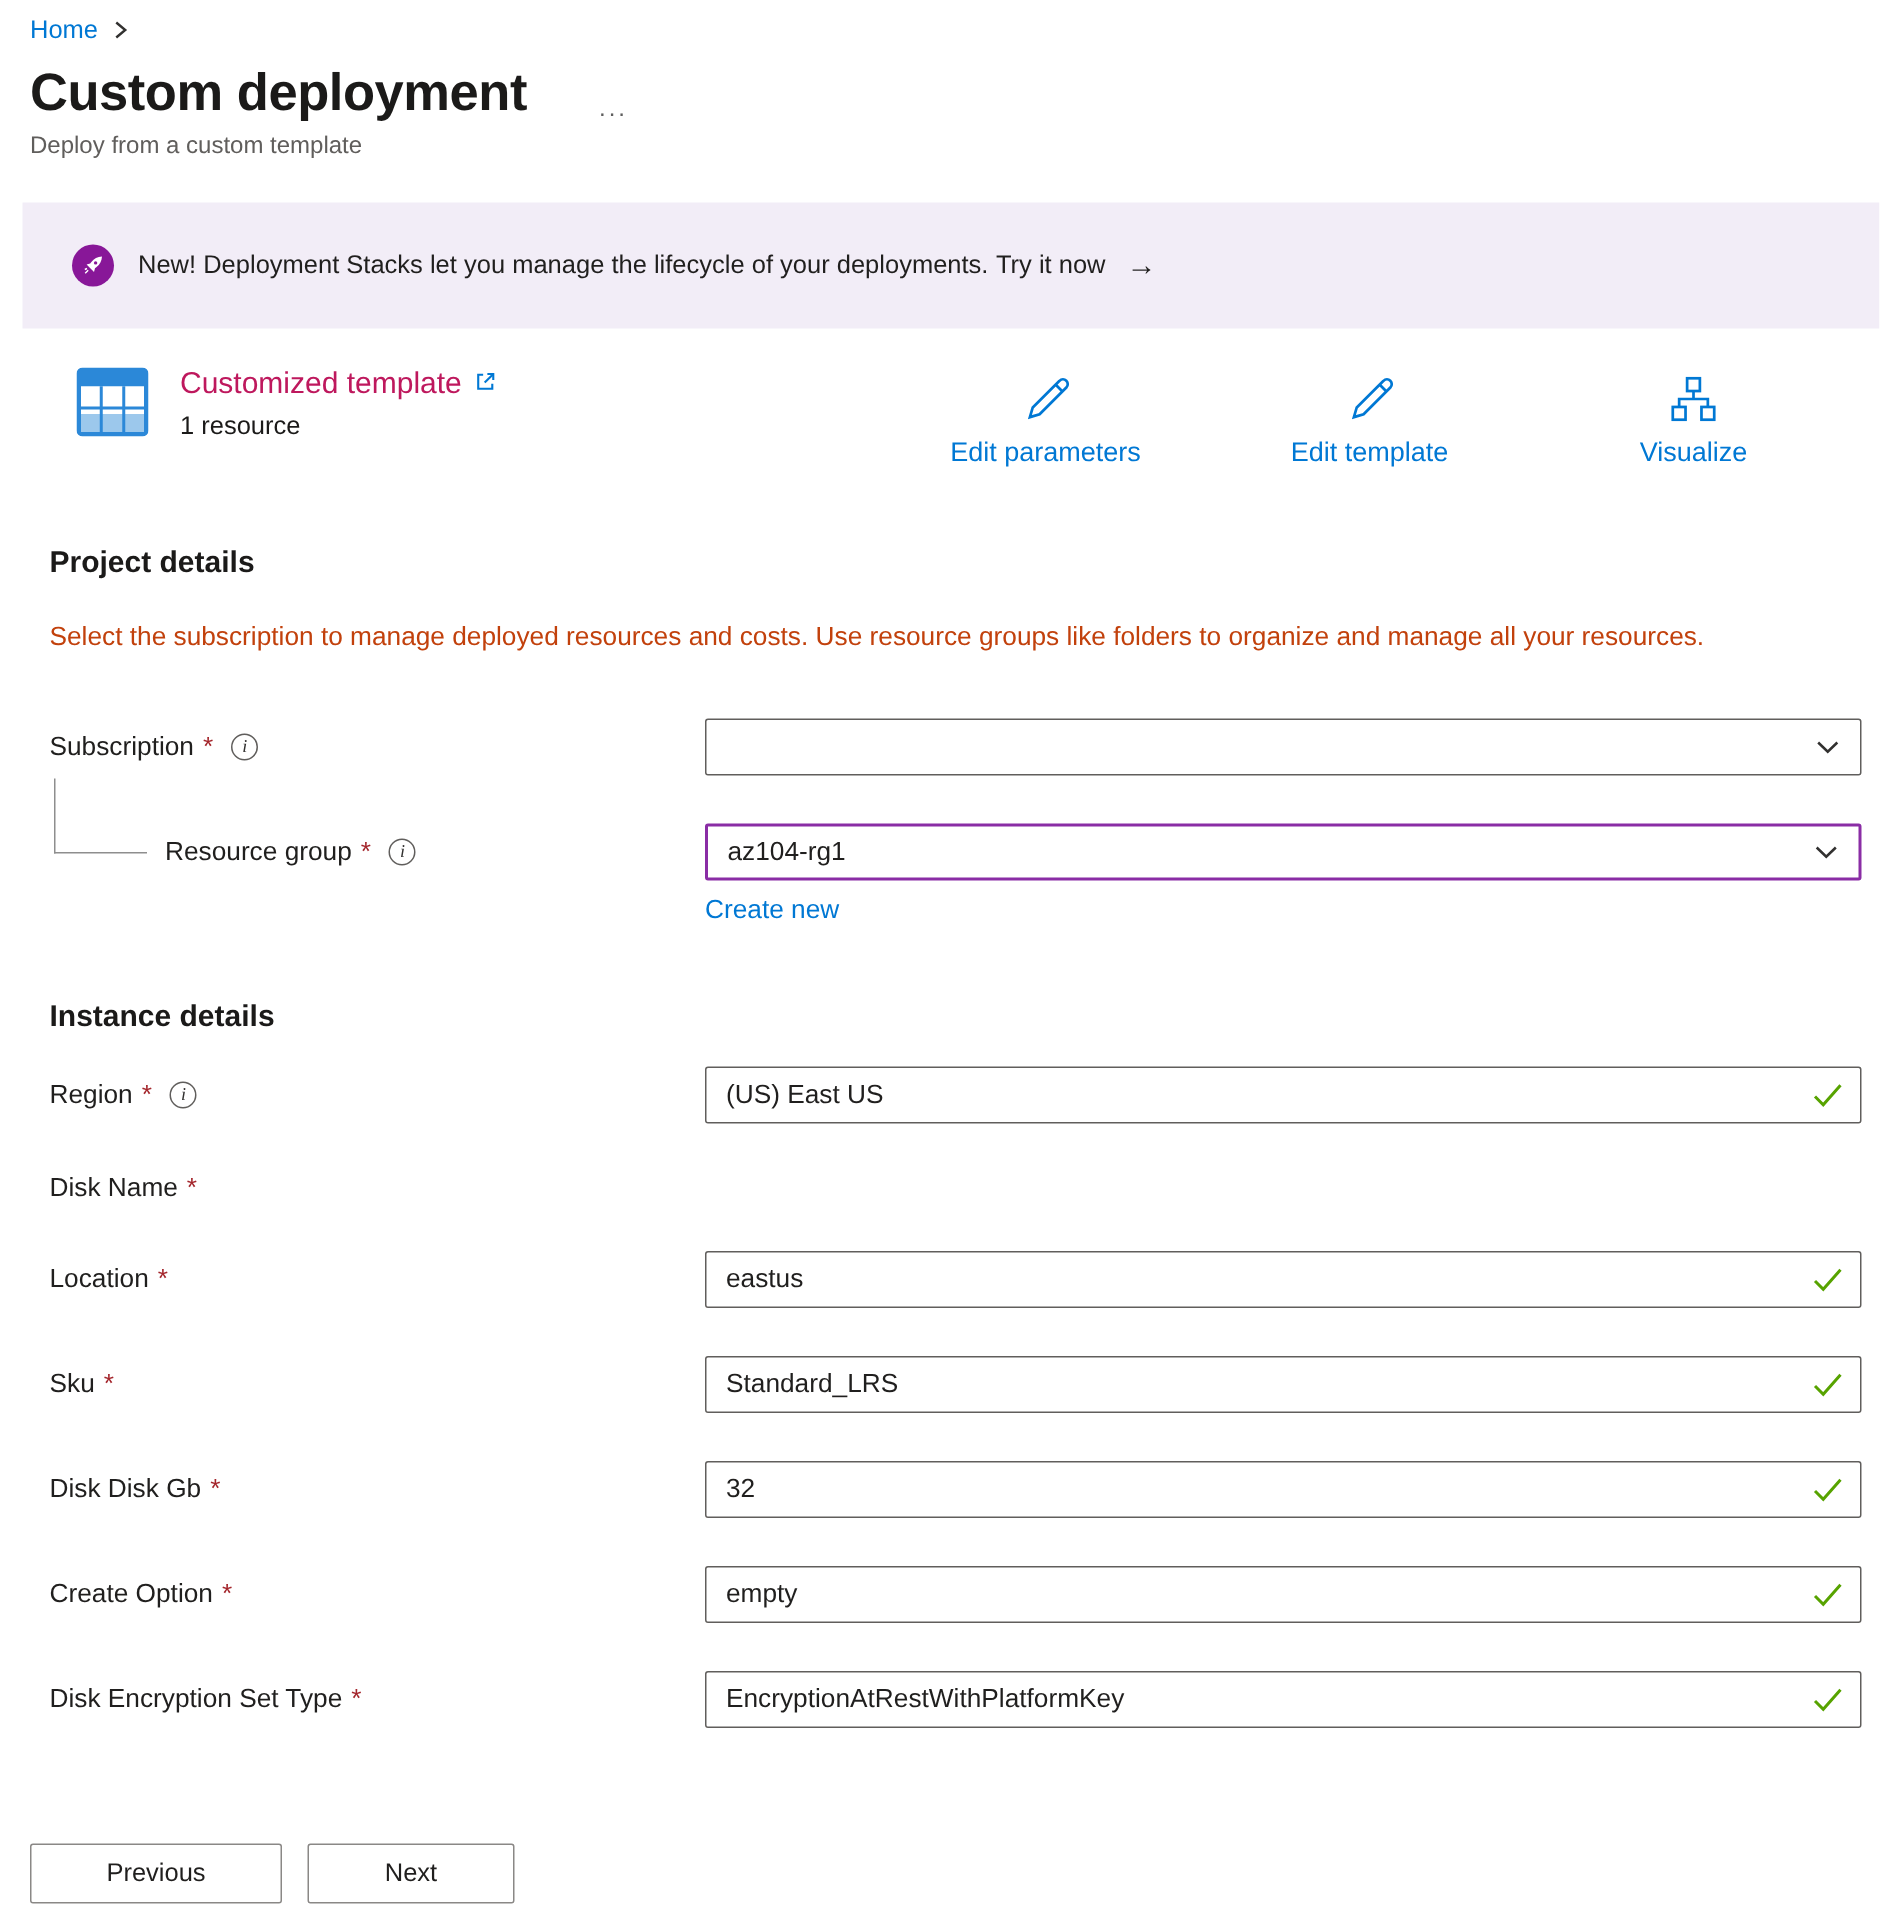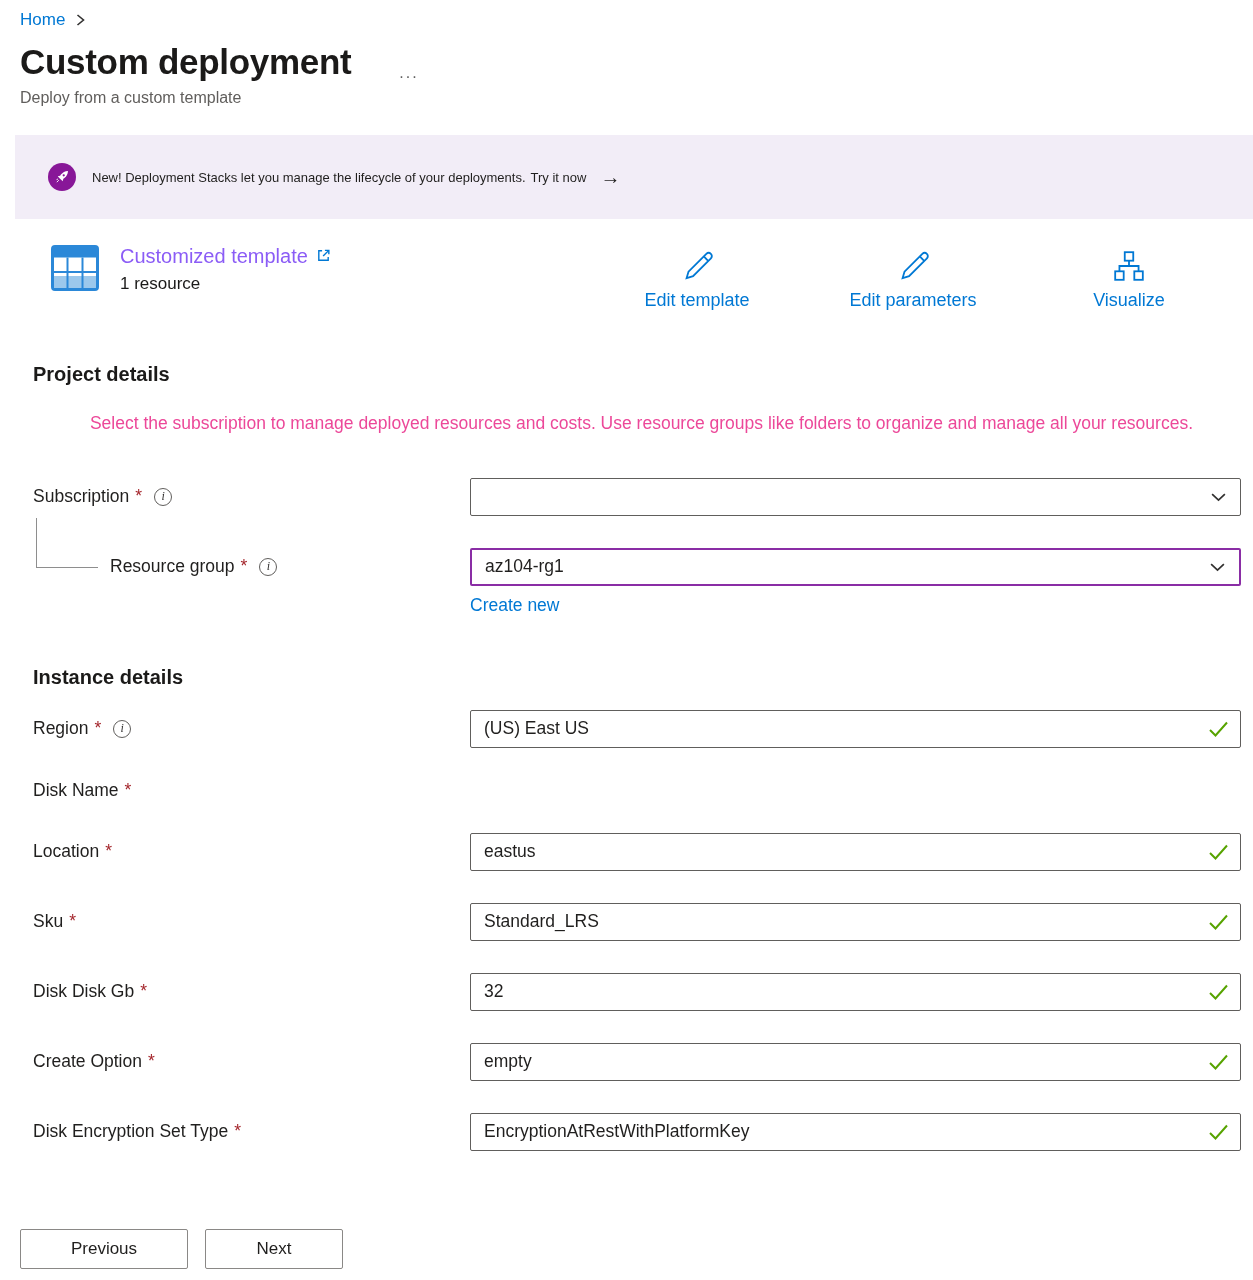--- a/index.html
+++ b/index.html
@@ -15,36 +15,36 @@
   
   .title-row { margin:12px 0 0 20px; display:flex; align-items:flex-end; gap:48px; }
   .page-title { font-size:35px; font-weight:700; color:#1b1a19; letter-spacing:-0.3px; }
   .more-button { margin-top:16px; color:#5f5f5f; font-size:16px; letter-spacing:2px; cursor:pointer; }
   .subtitle { margin:7px 0 0 20px; font-size:16px; color:#605e5c; }
   
   .banner { margin:28px 0 0 15px; width:1238px; height:84px; background:#f2edf7;
             display:flex; align-items:center; padding:0 20px 0 33px; }
   .rocket-circle { width:28px; height:28px; border-radius:50%; background:#881798; flex:none;
                    display:flex; align-items:center; justify-content:center; }
-  .banner-text { margin-left:16px; font-size:13px; color:#201f1e; }
+  .banner-text { margin-left:16px; font-size:17px; color:#201f1e; }
   .banner-link { margin-left:5px; cursor:pointer; }
   .banner-arrow { margin-left:14px; font-size:20px; color:#201f1e; cursor:pointer; }
   
   .template-row { margin:26px 49px 0 51px; display:flex; justify-content:space-between; align-items:flex-start; }
   .template-left { display:flex; gap:21px; }
   .template-icon svg { display:block; }
-  .template-link-line { display:flex; align-items:center; gap:8px; font-size:20px; color:#8b5cf6; cursor:pointer; }
+  .template-link-line { display:flex; align-items:center; gap:8px; font-size:20px; color:#be185d; cursor:pointer; }
   .template-resources { margin-top:6px; font-size:17px; color:#1b1a19; }
   .template-actions { display:flex; gap:66px; margin-top:4px; }
   .action { width:150px; display:flex; flex-direction:column; align-items:center; color:#0078d4; cursor:pointer; }
   .action-label { margin-top:3px; font-size:18px; }
   
   .section-heading { margin:52px 0 0 33px; font-size:20px; font-weight:700; color:#1b1a19; }
   .section-heading.instance { margin-top:50px; }
-  .section-desc { margin:22px 60px 0 33px; font-size:17.5px; line-height:1.8; color:#ec4899;text-align:right; }
+  .section-desc { margin:22px 60px 0 33px; font-size:17.5px; line-height:1.8; color:#c2410c; }
   
   .field-row { margin:0 12px 0 33px; display:flex; align-items:center; position:relative; }
   .field-label { width:437px; flex:none; display:flex; align-items:center; font-size:17.5px; color:#201f1e; }
   .req { color:#a4262c; margin-left:6px; font-size:17.5px; }
   .info-icon { margin-left:12px; width:18px; height:18px; border:1px solid #605e5c; border-radius:50%;
                display:inline-flex; align-items:center; justify-content:center; flex:none;
                font-family:"Liberation Serif",serif; font-style:italic; font-size:12px; color:#323130; cursor:pointer; }
   .input-box { flex:1; height:38px; border:1px solid #605e5c; border-radius:2px; background:#fff;
                position:relative; display:flex; align-items:center; padding:0 44px 0 13px;
                font-size:17.5px; color:#201f1e; }
@@ -130,30 +130,30 @@
     </div>
   </div>
   <div class="template-actions">
     <div class="action">
       <span>
         <svg width="34" height="34" viewBox="0 0 32 32" fill="none" stroke="#0078d4" stroke-width="1.7">
           <path d="M24.8 4.6 a3 3 0 0 1 4.3 4.2 L12.3 25.6 L6.2 27.4 L8 21.3 Z"></path>
           <path d="M22.6 7.2 L26.5 11.1"></path>
         </svg>
       </span>
-      <span class="action-label">Edit template</span>
+      <span class="action-label">Edit parameters</span>
     </div>
     <div class="action">
       <span>
         <svg width="34" height="34" viewBox="0 0 32 32" fill="none" stroke="#0078d4" stroke-width="1.7">
           <path d="M24.8 4.6 a3 3 0 0 1 4.3 4.2 L12.3 25.6 L6.2 27.4 L8 21.3 Z"></path>
           <path d="M22.6 7.2 L26.5 11.1"></path>
         </svg>
       </span>
-      <span class="action-label">Edit parameters</span>
+      <span class="action-label">Edit template</span>
     </div>
     <div class="action">
       <span>
         <svg width="34" height="34" viewBox="0 0 32 32" fill="none" stroke="#0078d4" stroke-width="1.7">
           <rect x="12" y="3" width="8" height="8"></rect>
           <rect x="3" y="21" width="8" height="8"></rect>
           <rect x="21" y="21" width="8" height="8"></rect>
           <path d="M16 11 v5 M16 16 H7 v5 M16 16 h9 v5"></path>
         </svg>
       </span>

